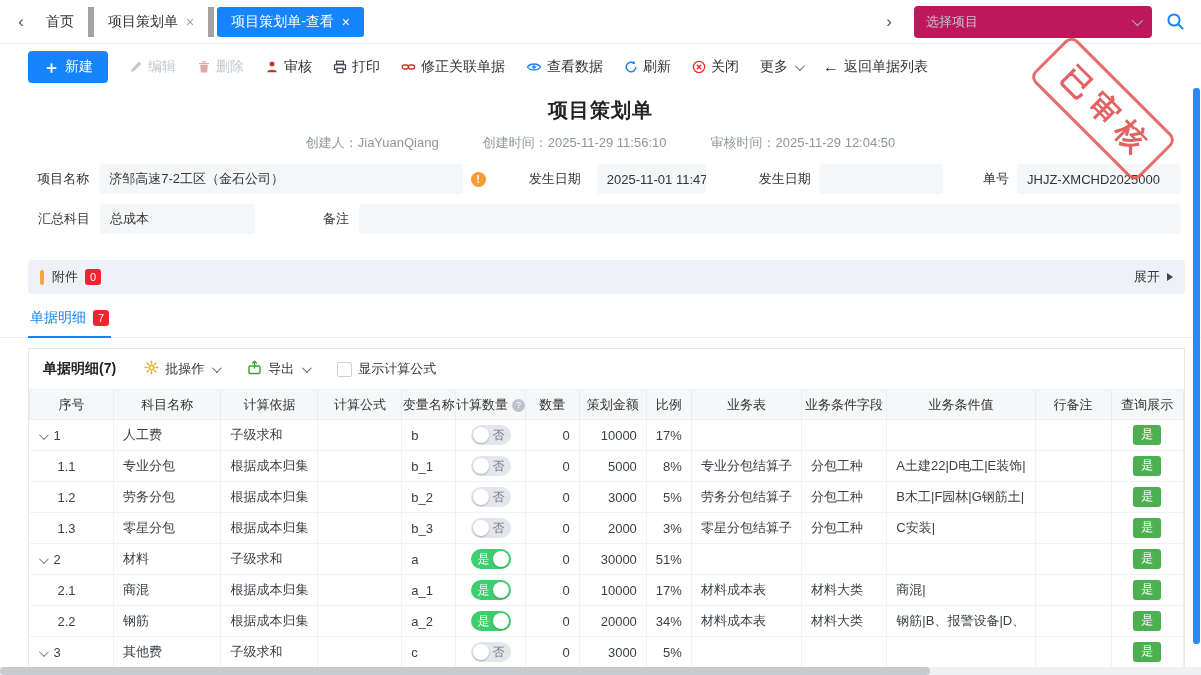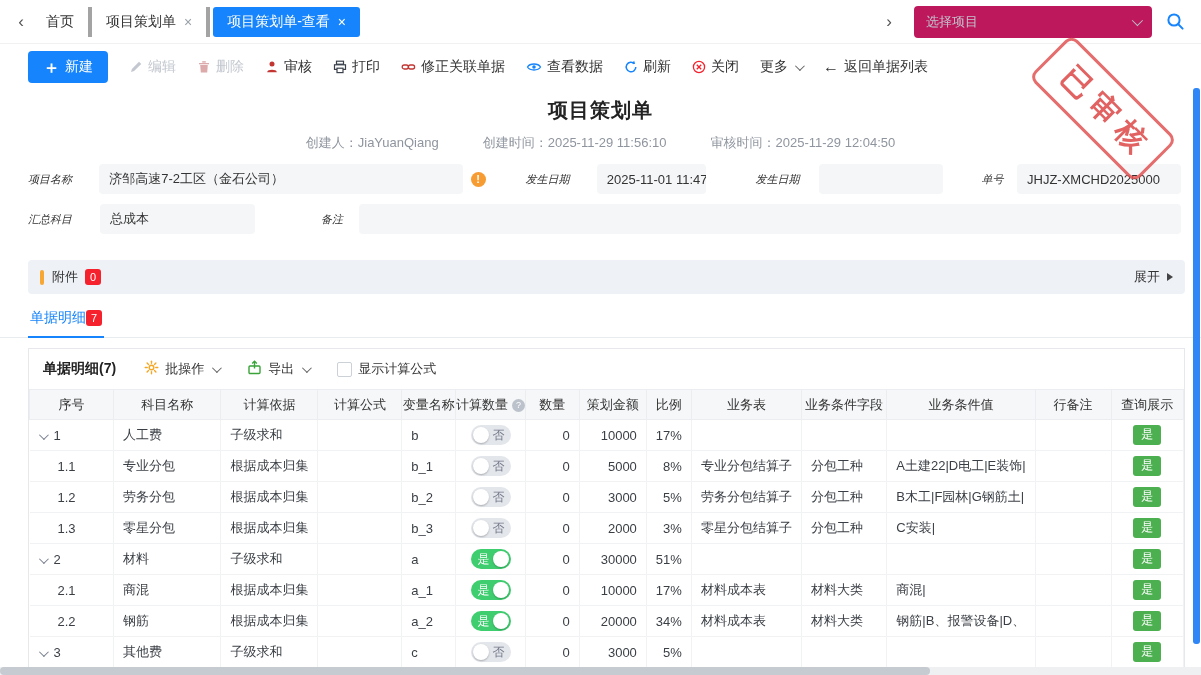--- a/index.html
+++ b/index.html
@@ -5,21 +5,21 @@
   * { margin:0; padding:0; box-sizing:border-box; }
   html,body { width:1201px; height:675px; }
   body {
     font-family:"Liberation Sans","DejaVu Sans",sans-serif;
     background:#fff; color:#333; position:relative; overflow:hidden; font-size:13px;
   }
   
   .tabbar { height:44px; display:flex; align-items:center; padding:0 10px; background:#fff; border-bottom:1px solid #f0f1f3; }
   .nav-chev { width:22px; text-align:center; font-size:17px; color:#555; cursor:pointer; user-select:none; }
   .tab-strip { display:flex; align-items:center; height:100%; }
-  .tab { height:30px; display:flex; align-items:center; gap:8px; padding:0 14px; font-size:14px; color:#333; border-right:4px solid #a3a3a3; cursor:pointer; white-space:nowrap; }
+  .tab { height:30px; display:flex; align-items:center; gap:8px; padding:0 14px; font-size:14px; color:#333; border-right:6px solid #a3a3a3; cursor:pointer; white-space:nowrap; }
   .tab.active { background:#1684fc; color:#fff; border-radius:3px; border-right:none; margin:0 3px; }
   .tab .tab-close { font-size:14px; color:#9aa0a8; line-height:1; }
   .tab.active .tab-close { color:#fff; }
   .tabbar-spacer { flex:1; }
   .select-box { width:238px; height:32px; background:#be185d; border-radius:4px; display:flex; align-items:center; padding:0 12px; color:#c0c4cc; font-size:13px; margin:0 14px 0 14px; cursor:pointer; }
   .select-box .ph { flex:1; }
   .chev-down { width:8px; height:8px; border-right:1.5px solid #b9bec6; border-bottom:1.5px solid #b9bec6; transform:rotate(45deg) translateY(-2px); display:inline-block; }
   .search-ic { margin-right:6px; cursor:pointer; display:flex; }
   
   .toolbar { height:46px; display:flex; align-items:center; padding:0 28px; gap:21px; background:#fff; font-size:14px; }
@@ -30,33 +30,33 @@
   .tool svg { display:block; }
   .chev-sm { width:7px; height:7px; border-right:1.5px solid #666; border-bottom:1.5px solid #666; transform:rotate(45deg) translateY(-2px); display:inline-block; margin-left:2px; }
   .back-arrow { font-size:16px; color:#333; }
   
   .doc-title { text-align:center; font-size:20px; font-weight:bold; color:#222; margin-top:7px; letter-spacing:1px; }
   .doc-meta { display:flex; justify-content:center; gap:44px; color:#8f959e; font-size:13px; margin-top:10px; }
   .stamp { position:absolute; left:1028px; top:78px; transform:rotate(45deg); border:3px solid rgba(224,84,84,.85); border-radius:9px; color:rgba(224,84,84,.92); font-size:30px; font-weight:bold; letter-spacing:8px; padding:7px 10px 7px 20px; white-space:nowrap; z-index:5; }
   
   .form { padding:12px 20px 0 28px; }
   .form-row { display:flex; align-items:center; margin-bottom:10px; }
-  .f-label { font-size:11px; color:#333; text-align:left; white-space:nowrap;font-style:italic; }
+  .f-label { font-size:13px; color:#333; text-align:right; white-space:nowrap; }
   .f-input { background:#f5f6f8; border-radius:4px; height:30px; display:flex; align-items:center; padding:0 10px; font-size:13px; color:#333; overflow:hidden; white-space:nowrap;text-align:center; }
   .info-ic { width:15px; height:15px; border-radius:50%; background:#f79b33; color:#fff; font-size:11px; font-weight:bold; display:flex; align-items:center; justify-content:center; margin-left:8px; flex:0 0 auto; }
   
   .attach-bar { margin:26px 16px 0 28px; height:34px; background:#eef1f6; border-radius:4px; display:flex; align-items:center; padding:0 12px; }
   .attach-ic { width:4px; height:15px; border-radius:2px; background:#f7a834; margin-right:8px; }
   .badge-red { background:#f5222d; color:#fff; font-size:11px; min-width:16px; height:16px; line-height:16px; text-align:center; border-radius:3px; display:inline-block; padding:0 3px; margin-left:7px; }
   .attach-spacer { flex:1; }
   .expand { display:flex; align-items:center; gap:7px; cursor:pointer; color:#333; }
   .tri-right { width:0; height:0; border-left:6px solid #444; border-top:4.5px solid transparent; border-bottom:4.5px solid transparent; }
   
   .subtabs { margin-top:10px; padding-left:28px; border-bottom:1px solid #e9ecef; }
-  .subtab { display:inline-flex; align-items:center; color:#1684fc; font-size:14px; padding:5px 2px 9px; border-bottom:2px solid #1684fc; margin-bottom:-1px; cursor:pointer; }
+  .subtab { display:inline-flex; align-items:center; gap:7px; color:#1684fc; font-size:14px; padding:5px 2px 9px; border-bottom:2px solid #1684fc; margin-bottom:-1px; cursor:pointer; }
   
   .grid-card { margin:10px 16px 0 28px; border:1px solid #e6e8eb; border-bottom:none; overflow:hidden; }
   .grid-toolbar { height:40px; display:flex; align-items:center; padding:0 14px; gap:28px; font-size:13px; }
   .grid-title { font-weight:bold; font-size:14px; color:#222; }
   .gt-item { display:flex; align-items:center; gap:6px; cursor:pointer; color:#333; }
   .checkbox { width:15px; height:15px; border:1px solid #ccd0d7; border-radius:2px; background:#fff; display:inline-block; }
   .cb-label { color:#333; }
   table { border-collapse:collapse; table-layout:fixed; }
   thead th { height:30px; background:#f6f7f9; font-weight:normal; color:#333; font-size:13px; text-align:center; border:1px solid #ebedf0; border-top:1px solid #ebedf0; white-space:nowrap; overflow:hidden; }
   tbody td { height:31px; font-size:13px; color:#3a3f45; border-right:1px solid #f0f2f4; border-bottom:1px solid #f0f2f4; padding:0 9px; white-space:nowrap; overflow:hidden; }

